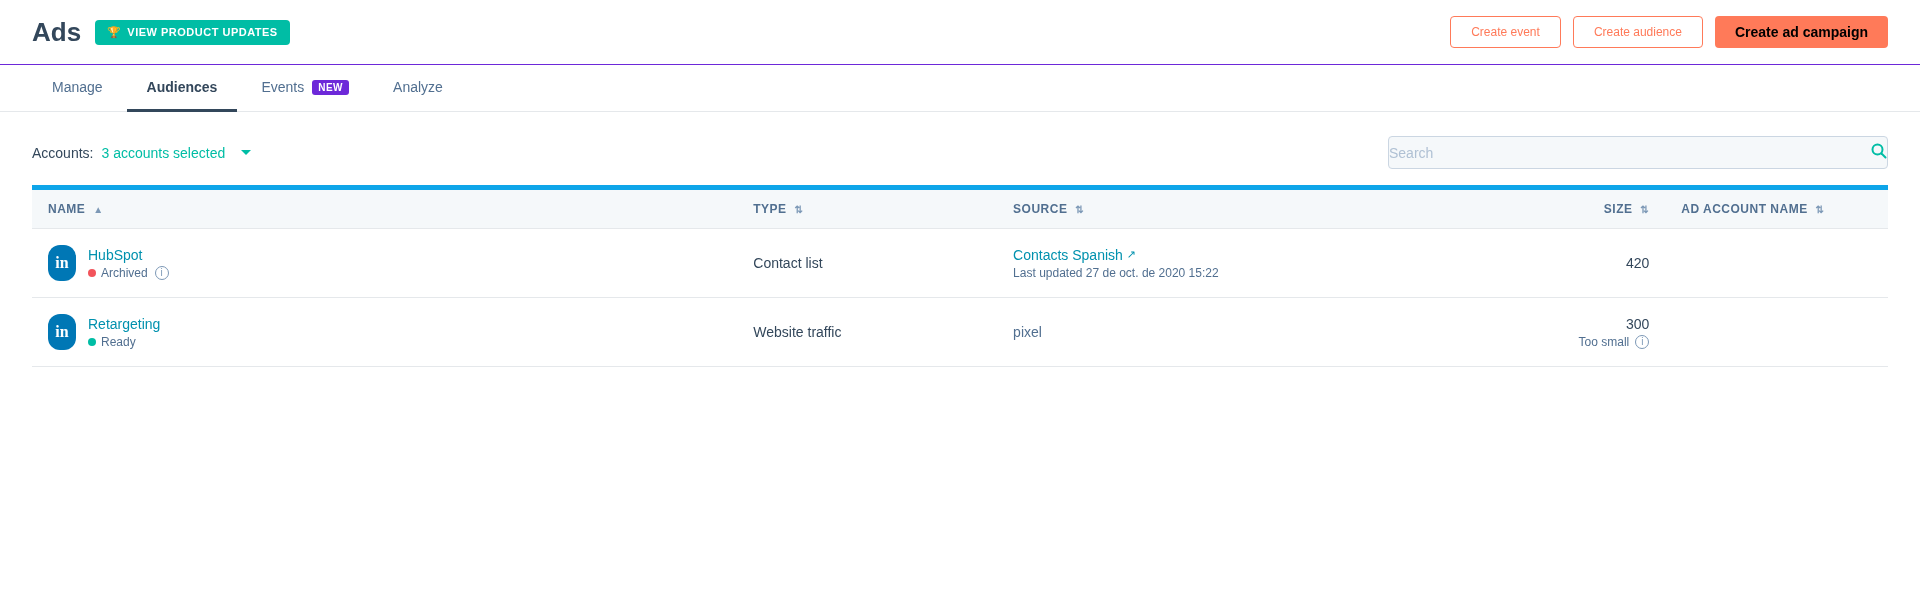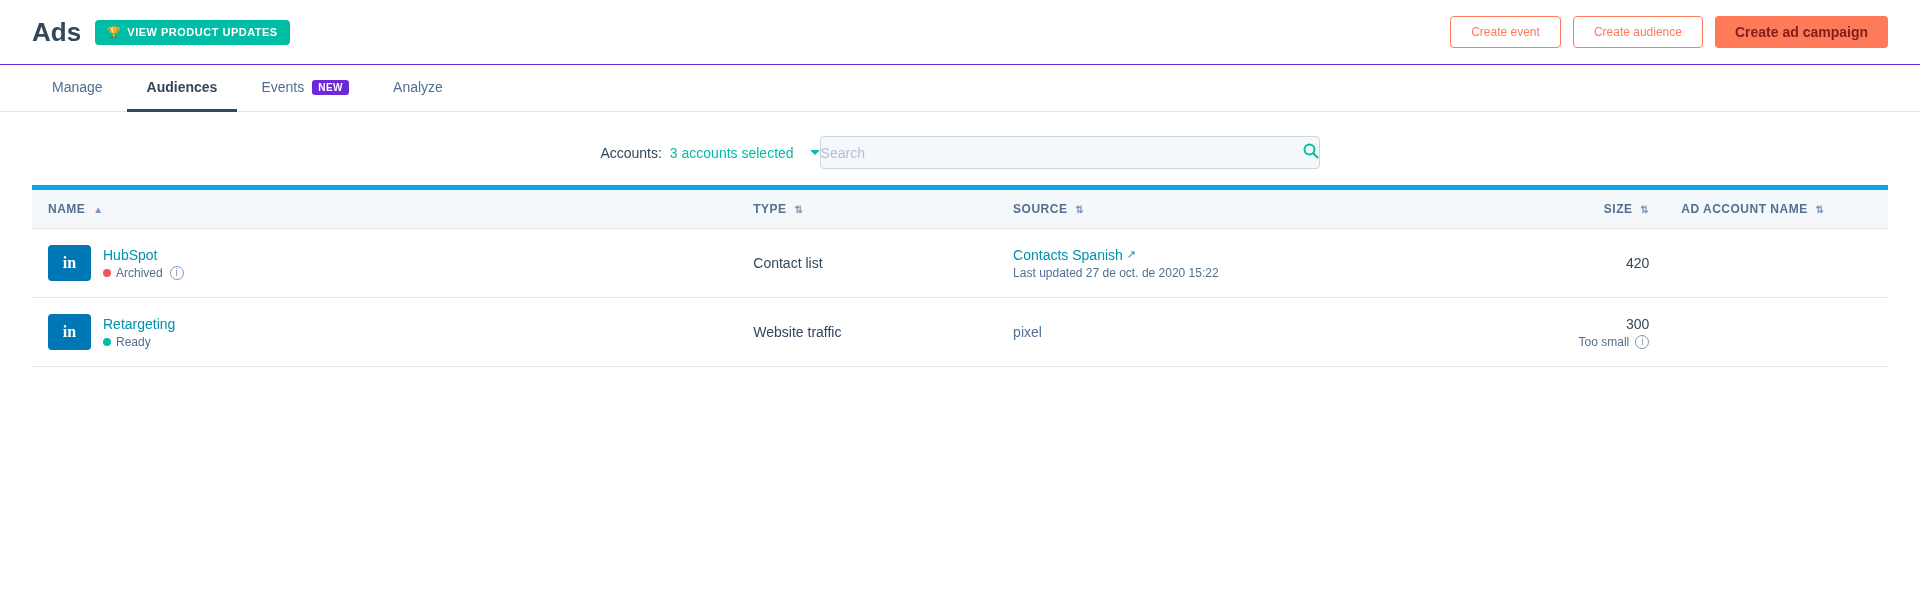--- a/index.html
+++ b/index.html
@@ -48,21 +48,21 @@
       color: #ff7a59;
       border: 1px solid #ff7a59;
       border-radius: 4px;
       padding: 8px 20px;
       font-size: 12px;
       cursor: pointer;
       white-space: nowrap;
     }
     .btn-primary {
       background: #ff7a59;
-      color: #7f1d1d;
+      color: #000000;
       border: none;
       border-radius: 4px;
       padding: 8px 20px;
       font-size: 14px;
       font-weight: 600;
       cursor: pointer;
       white-space: nowrap;
     }
 
     
@@ -97,21 +97,21 @@
       padding: 2px 6px;
       border-radius: 3px;
       text-transform: uppercase;
       letter-spacing: 0.5px;
     }
 
     
     .toolbar {
       display: flex;
       align-items: center;
-      justify-content: center;
+      justify-content: space-between;
       padding: 24px 32px 16px;
     }
     .accounts-selector {
       display: flex;
       align-items: center;
       gap: 8px;
     }
     .accounts-label {
       color: #33475b;
       font-size: 14px;
@@ -193,24 +193,24 @@
       border-bottom: 1px solid #e5e8eb;
       font-size: 14px;
       color: #33475b;
     }
     .row-name-cell {
       display: flex;
       align-items: center;
       gap: 12px;
     }
     .linkedin-icon {
-      width: 43px;
+      width: 28px;
       height: 36px;
       background: #0077b5;
-      border-radius: 4px;
+      border-radius: 12px;
       display: flex;
       align-items: center;
       justify-content: center;
       color: #fff;
       font-weight: 700;
       font-size: 16px;
       font-family: Georgia, serif;
       flex-shrink: 0;
     }
     .name-info .audience-name {

